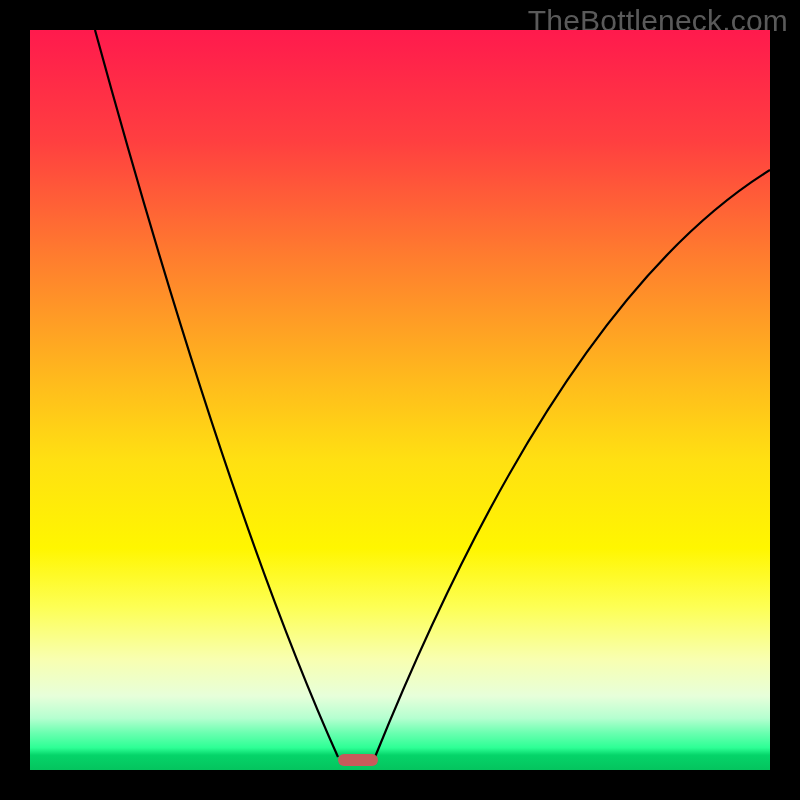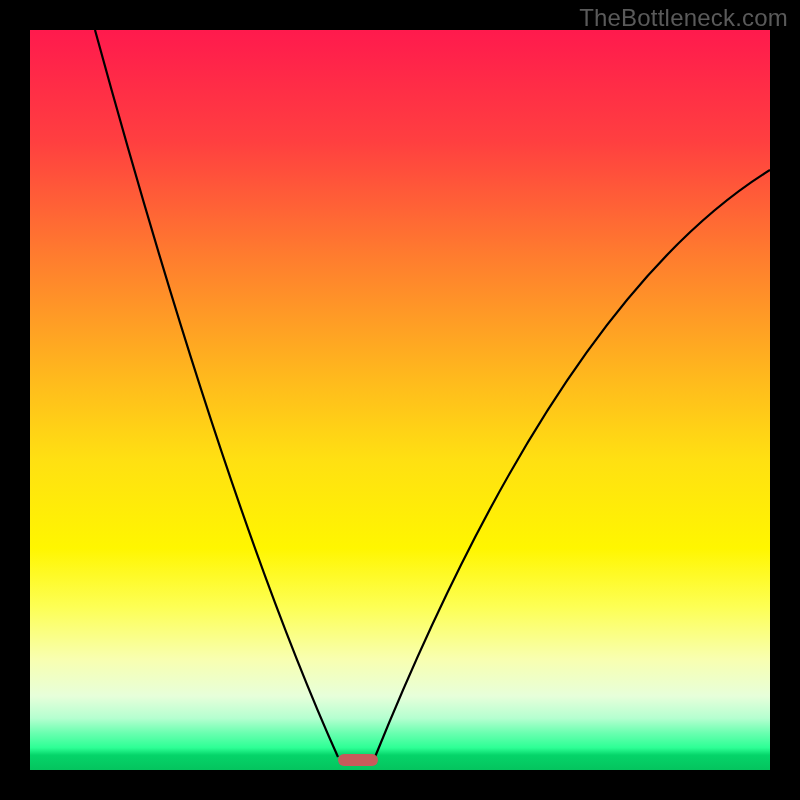--- a/index.html
+++ b/index.html
@@ -55,21 +55,21 @@
     left: 0;
     top: 0;
     width: 100%;
     height: 100%;
   }
   .watermark {
     position: absolute;
     top: 4px;
     right: 12px;
     color: #5a5a5a;
-    font-size: 24px;
+    font-size: 30px;
     font-weight: 500;
     letter-spacing: 0.2px;
   }
 </style>
 </head>
 <body>
 
 <div class="watermark">TheBottleneck.com</div>
 
 <div class="frame">

